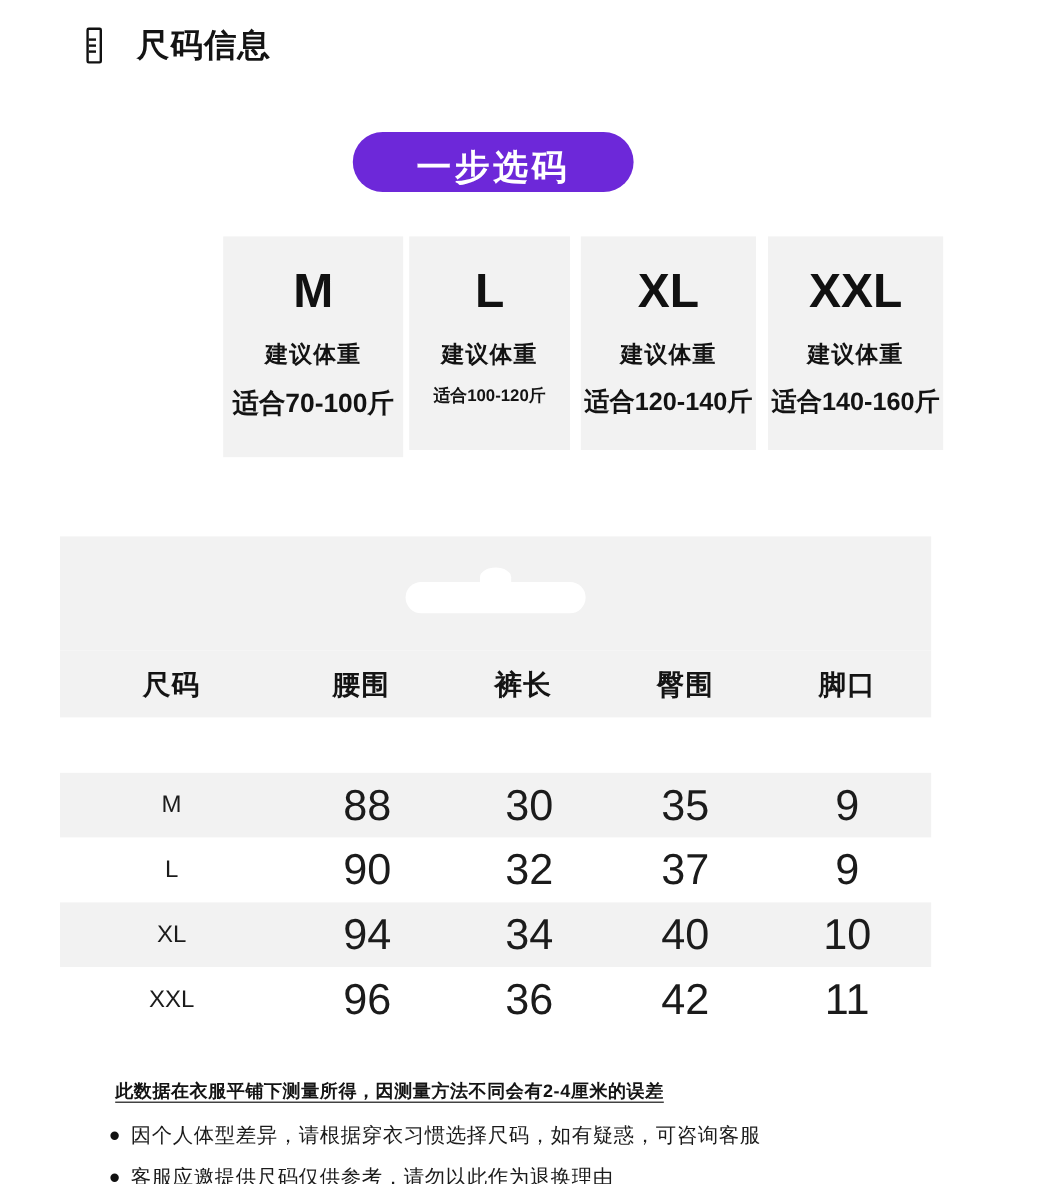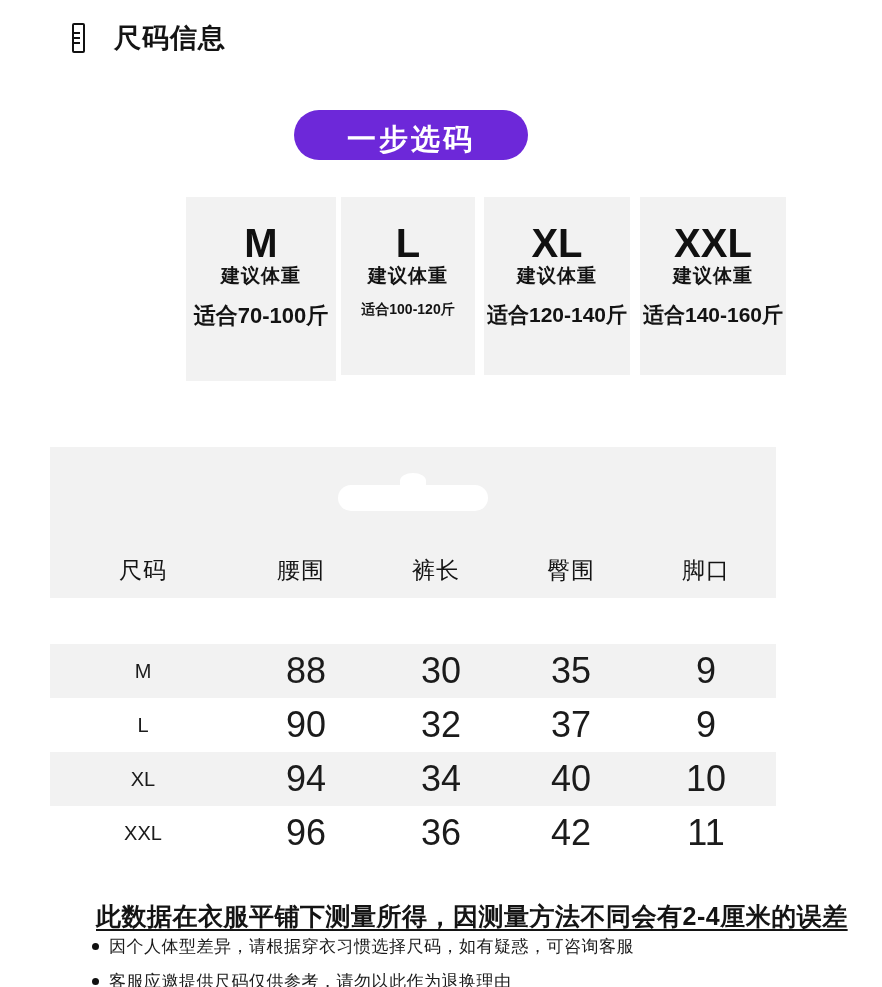--- a/index.html
+++ b/index.html
@@ -97,20 +97,21 @@
     font-size: 40px;
     font-weight: 700;
     color: #111;
     line-height: 1;
     margin-top: 26px;
   }
   .card .rec {
     font-size: 19px;
     font-weight: 700;
     color: #131313;
+    margin-top: 20px;
     letter-spacing: 1px;
   }
   .card .fit {
     font-size: 22px;
     font-weight: 700;
     color: #131313;
     margin-top: 12px;
     white-space: nowrap;
   }
 
@@ -181,38 +182,38 @@
     box-sizing: border-box;
   }
   .c0 { width: 186px; }
   .c1 { width: 140px; }
   .c2 { width: 130px; }
   .c3 { width: 130px; }
   .c4 { width: 140px; }
 
   .row.head .cell {
     font-size: 23px;
-    font-weight: 400;
+    font-weight: 700;
     color: #141414;
     letter-spacing: 1px;
   }
   .row.body .cell {
     font-size: 24px;
     font-weight: 400;
     color: #1b1b1b;
   }
   .row.body .cell.c0 { font-size: 20px; }
   .row.body .cell.num { font-size: 36px; }
 
   
   .note-main {
     position: absolute;
     left: 96px;
     top: 900px;
-    font-size: 25px;
+    font-size: 15px;
     font-weight: 700;
     color: #141414;
     text-decoration: underline;
     text-underline-offset: 4px;
     letter-spacing: 0.5px;
   }
   .bullets {
     position: absolute;
     left: 92px;
     top: 935px;

